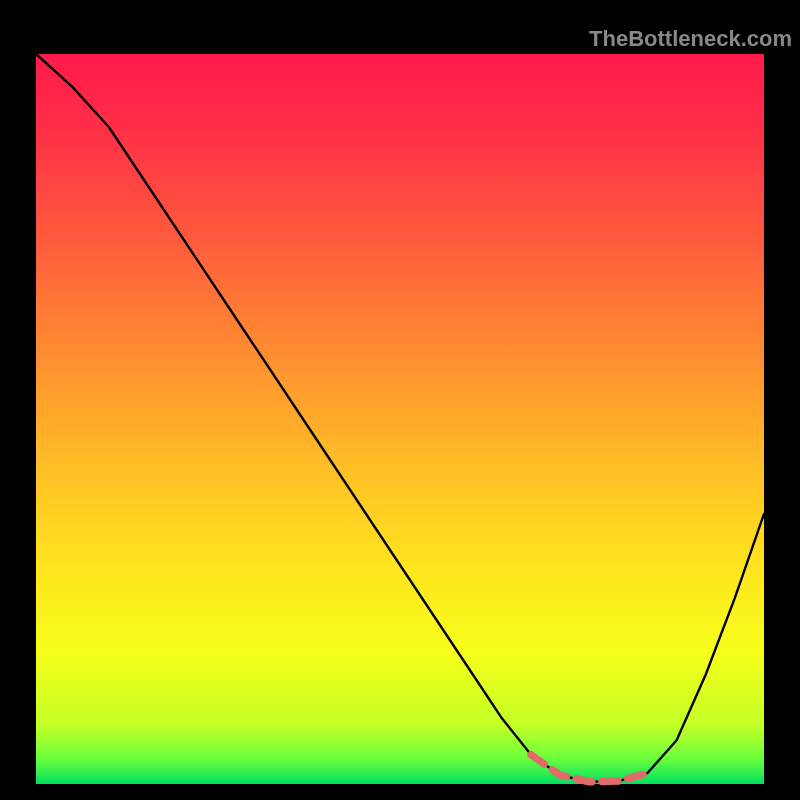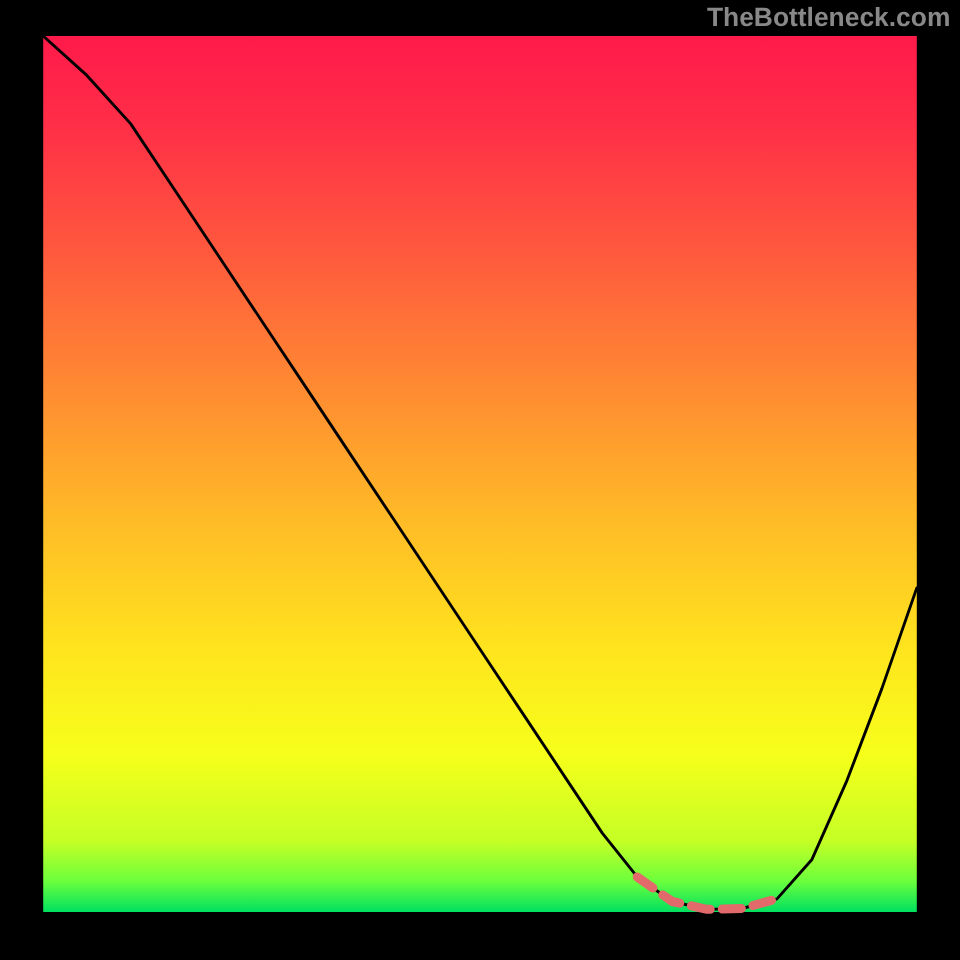--- a/index.html
+++ b/index.html
@@ -7,20 +7,21 @@
     padding: 0;
     width: 800px;
     height: 800px;
     background: #000000;
     overflow: hidden;
   }
   .container {
     position: relative;
     width: 800px;
     height: 676px;
+    margin-top: 24px;
   }
   .watermark {
     position: absolute;
     top: 2px;
     right: 8px;
     color: #888888;
     font-family: Arial, Helvetica, sans-serif;
     font-size: 22px;
     font-weight: bold;
     z-index: 10;

